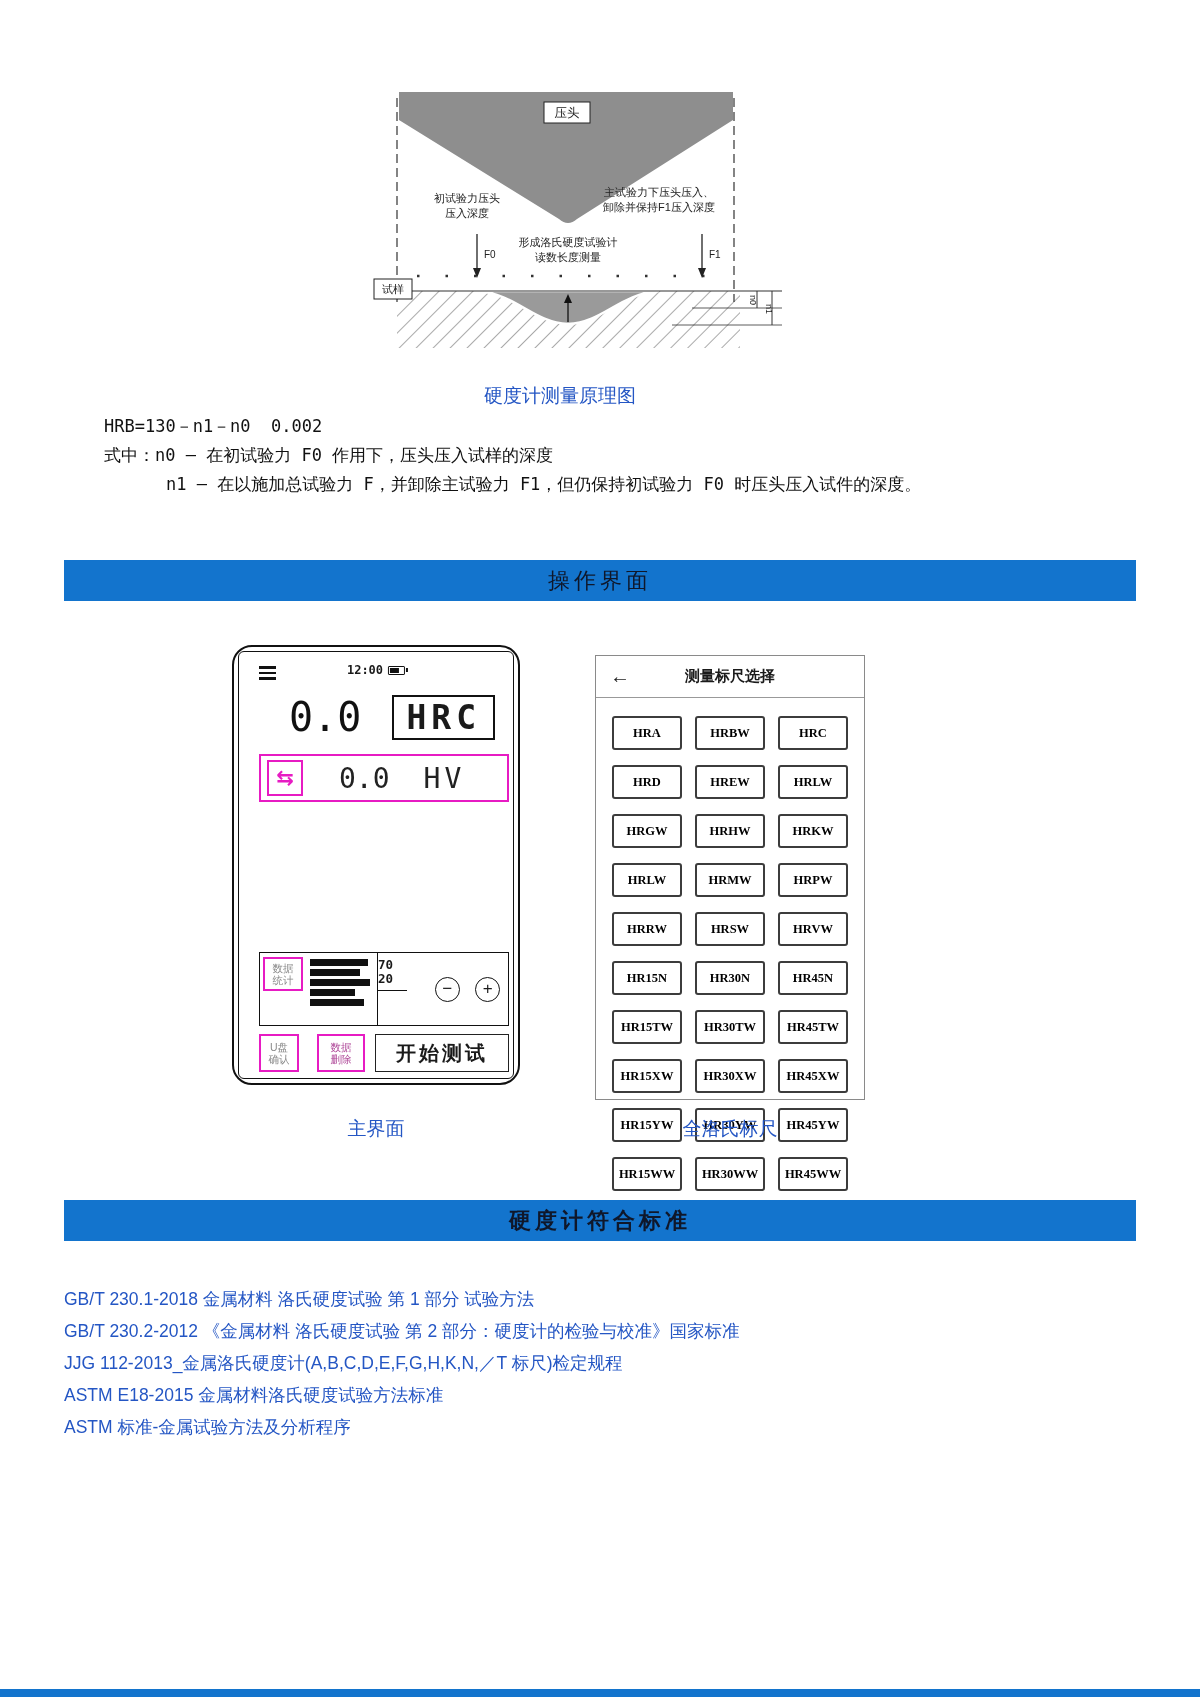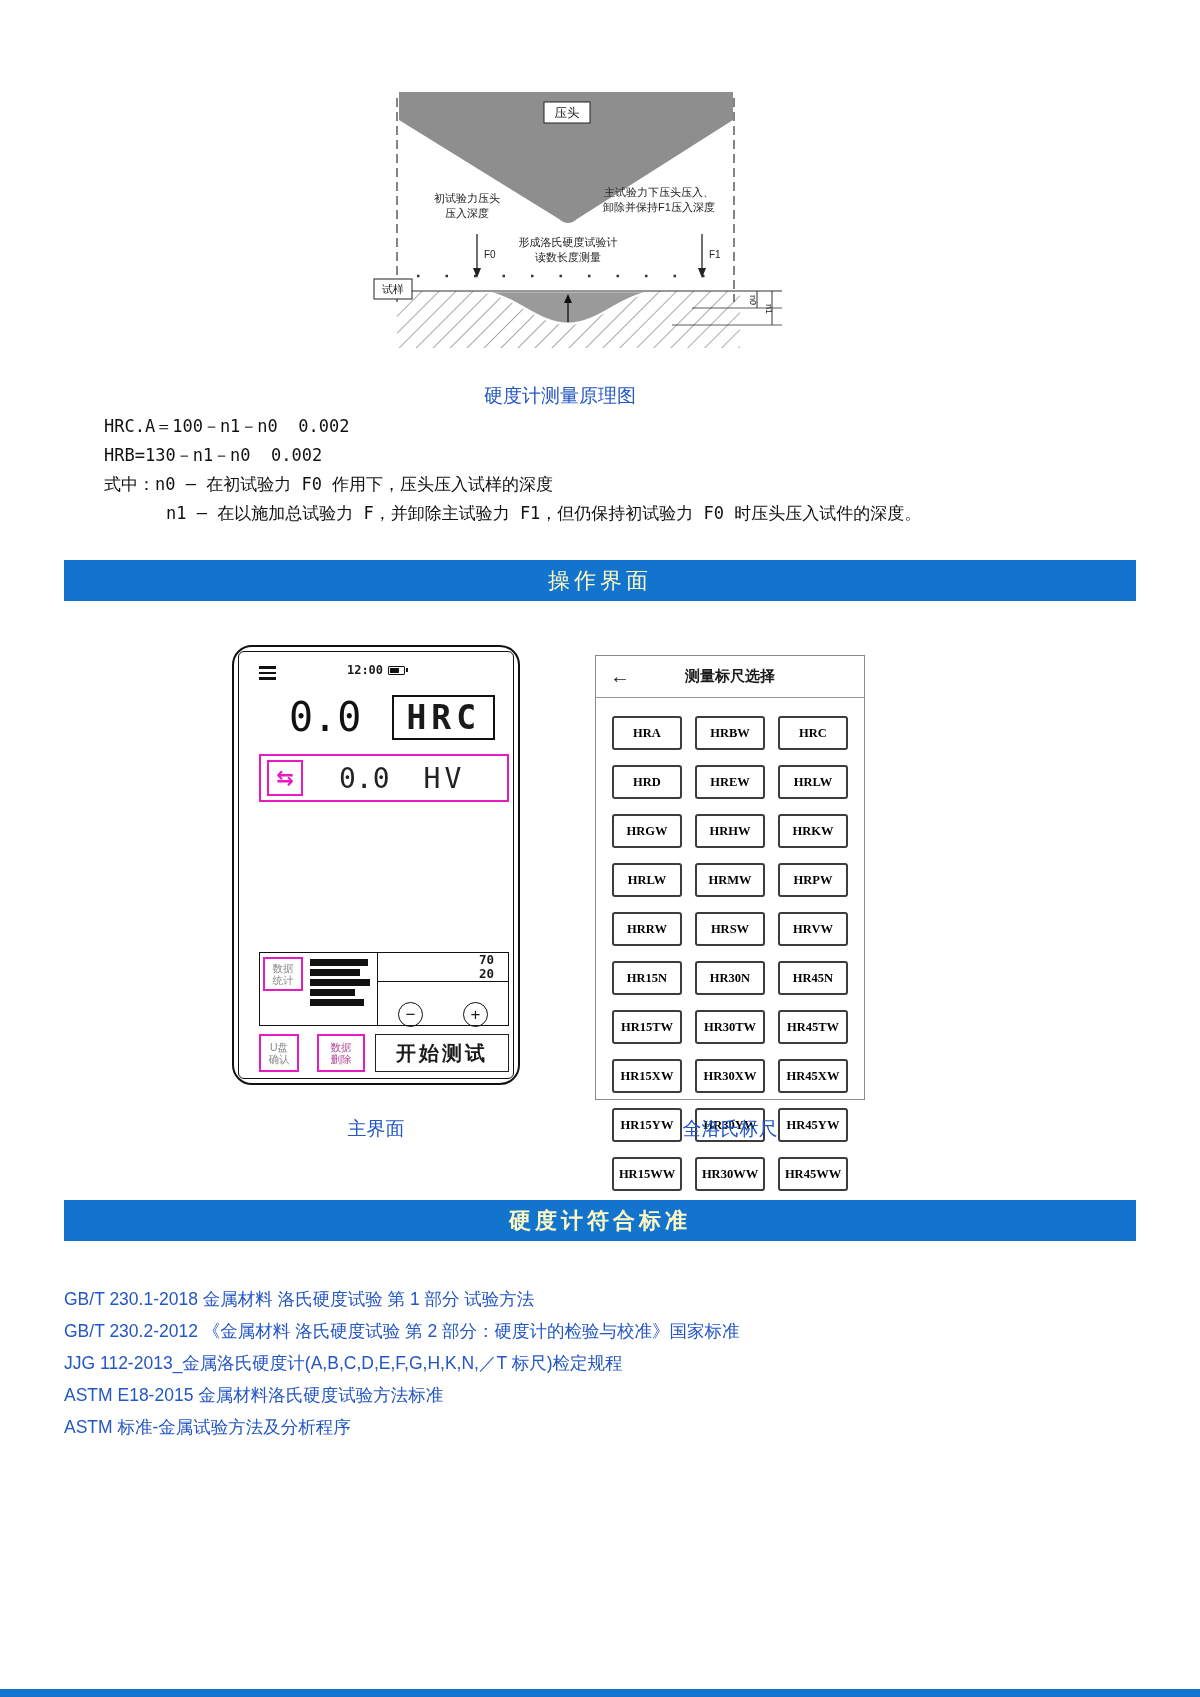--- a/index.html
+++ b/index.html
@@ -21,21 +21,21 @@
   .formulas {
     position:absolute; left:104px; top:412px; width:1000px;
     font-family:"DejaVu Sans Mono",monospace; font-size:17px; color:#111;
   }
   .f-line { line-height:29px; white-space:pre; }
   .f-line.indent { padding-left:62px; }
 
   
   .banner {
     position:absolute; left:64px; width:1072px; height:41px; background:#1374cd;
-    color:#fef9c3; display:flex; align-items:center; justify-content:center;
+    color:#0f172a; display:flex; align-items:center; justify-content:center;
     font-size:22px; letter-spacing:4px; font-family:"Liberation Serif",serif;
   }
   .banner-1 { top:560px; }
   .banner-2 { top:1200px;font-weight:bold; }
 
   
   .device {
     position:absolute; left:232px; top:645px; width:288px; height:440px;
     border:2px solid #111; border-radius:20px; padding:4px; background:#fff;
   }
@@ -71,21 +71,21 @@
   .stats-label {
     position:absolute; left:3px; top:4px; width:40px; height:34px; border:2px solid #e71bc3;
     color:#8a8a8a; font-size:10.5px; line-height:12px; display:flex; flex-direction:column;
     align-items:center; justify-content:center; cursor:pointer;
   }
   .bars { position:absolute; left:50px; top:6px; display:flex; flex-direction:column; gap:3px; }
   .bars i { height:7px; background:#111; display:block; }
   .bars i:nth-child(1){width:58px;} .bars i:nth-child(2){width:50px;}
   .bars i:nth-child(3){width:60px;} .bars i:nth-child(4){width:45px;}
   .bars i:nth-child(5){width:54px;}
-  .stats-right { flex:1; display:flex; flex-direction:column;gap:20px; }
+  .stats-right { flex:1; display:flex; flex-direction:row;gap:20px; }
   .counts {
     height:38px; border-bottom:1px solid #111; display:flex; flex-direction:column;
     align-items:flex-end; justify-content:center; padding-right:14px;
     font-size:12.5px; font-weight:bold; line-height:14px; font-family:"DejaVu Sans Mono",monospace;
   }
   .steppers { flex:1; display:flex; align-items:center; justify-content:space-around; }
   .circle-btn {
     width:25px; height:25px; border:1.6px solid #111; border-radius:50%;
     display:flex; align-items:center; justify-content:center; font-size:17px; cursor:pointer;
   }
@@ -181,21 +181,20 @@
       <line x1="385" y1="205" x2="385" y2="222" stroke="#333" stroke-width="1"></line>
       <line x1="400" y1="205" x2="400" y2="239" stroke="#333" stroke-width="1"></line>
       <text x="378" y="214" font-size="9" text-anchor="middle" transform="rotate(90 378 214)">n0</text>
       <text x="394" y="223" font-size="9" text-anchor="middle" transform="rotate(90 394 223)">n1</text>
     </svg>
   </figure>
 
   <div class="fig-caption blue">硬度计测量原理图</div>
 
   <div class="formulas">
-    <div class="f-line">HRC.A＝100－n1－n0  0.002</div>
     <div class="f-line">HRB=130－n1－n0  0.002</div>
     <div class="f-line">式中：n0 — 在初试验力 F0 作用下，压头压入试样的深度</div>
     <div class="f-line indent">n1 — 在以施加总试验力 F，并卸除主试验力 F1，但仍保持初试验力 F0 时压头压入试件的深度。</div>
   </div>
 
   <div class="banner banner-1">
     <span>操作界面</span>
   </div>
 
   <div class="device">

